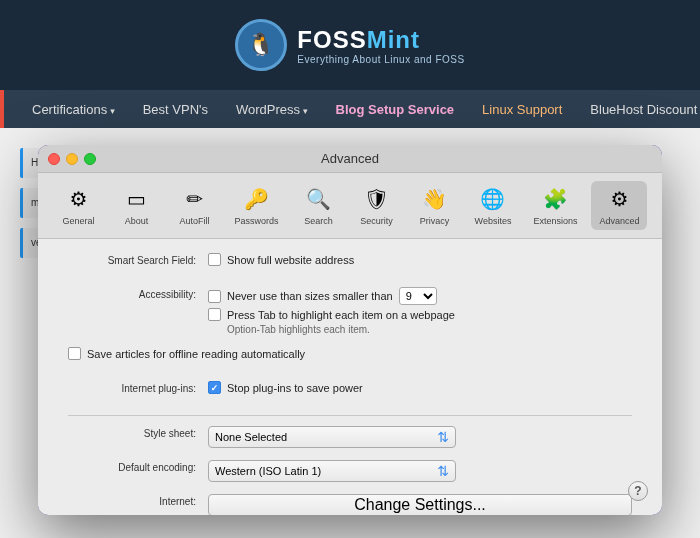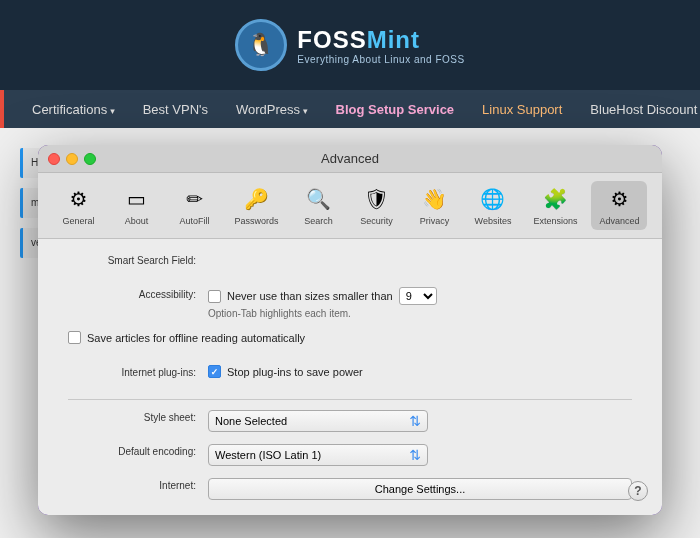--- a/index.html
+++ b/index.html
@@ -263,20 +263,21 @@
       font-size: 9px;
       font-weight: bold;
     }
     .checkbox-label {
       font-size: 11px;
       color: #222;
     }
     .hint-text {
       font-size: 10px;
       color: #666;
+      margin-left: 19px;
     }
     .number-select {
       width: 38px;
       height: 18px;
       font-size: 11px;
       border: 1px solid #aaa;
       border-radius: 3px;
       background: white;
       padding: 0 2px;
     }
@@ -284,31 +285,31 @@
       height: 22px;
       font-size: 11px;
       border: 1px solid #aaa;
       border-radius: 4px;
       background: linear-gradient(to bottom, #f8f8f8, #e8e8e8);
       padding: 0 6px;
       display: flex;
       align-items: center;
       justify-content: space-between;
       cursor: pointer;
-      width: 220px;
+      width: 248px;
     }
     .dropdown-arrows {
       color: #3d8ef0;
       font-size: 14px;
       margin-left: 6px;
     }
     .btn-change {
       height: 22px;
       padding: 0 12px;
-      font-size: 11px;
+      font-size: 16px;
       background: linear-gradient(to bottom, #f8f8f8, #e8e8e8);
       border: 1px solid #aaa;
       border-radius: 4px;
       cursor: pointer;
     }
 
     
     .help-btn {
       position: absolute;
       bottom: 14px;
@@ -435,34 +436,44 @@
     <div class="toolbar-item active">
       <div class="toolbar-icon">⚙</div>
       <div class="toolbar-label">Advanced</div>
     </div>
   </div>
 
   <div class="dialog-content">
 
     <div class="pref-row">
       <div class="pref-label">Smart Search Field:</div>
+      <div class="pref-control">
+        <div class="pref-control-row">
+          <div class="checkbox"></div>
+          <span class="checkbox-label">Show full website address</span>
+        </div>
+      </div>
     </div>
 
     <div class="pref-row">
       <div class="pref-label">Accessibility:</div>
       <div class="pref-control">
         <div class="pref-control-row">
           <div class="checkbox"></div>
           <span class="checkbox-label">Never use than sizes smaller than</span>
           <select class="number-select">
             <option>9</option>
             <option>10</option>
             <option>12</option>
           </select>
         </div>
+        <div class="pref-control-row">
+          <div class="checkbox"></div>
+          <span class="checkbox-label">Press Tab to highlight each item on a webpage</span>
+        </div>
         <div class="hint-text">Option-Tab highlights each item.</div>
       </div>
     </div>
 
     <div class="pref-row">
       <div class="pref-control">
         <div class="pref-control-row">
           <div class="checkbox"></div>
           <span class="checkbox-label">Save articles for offline reading automatically</span>
         </div>

